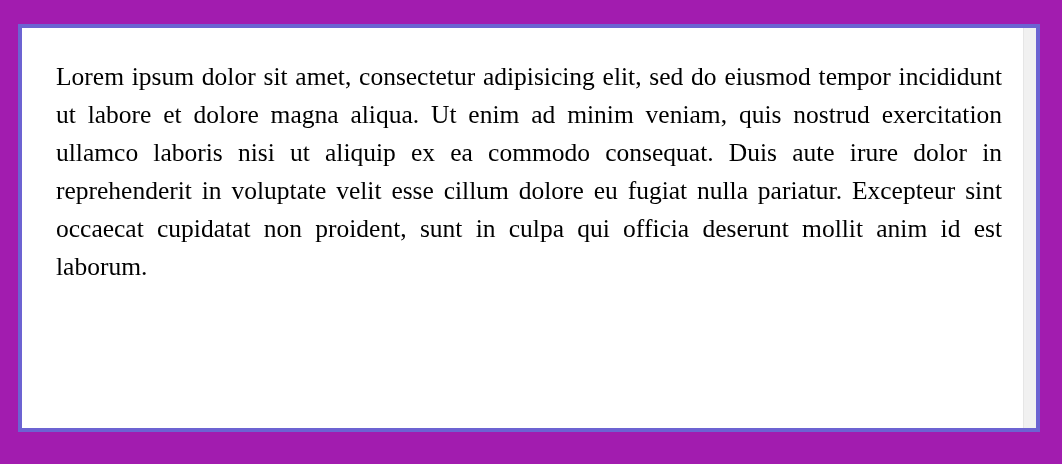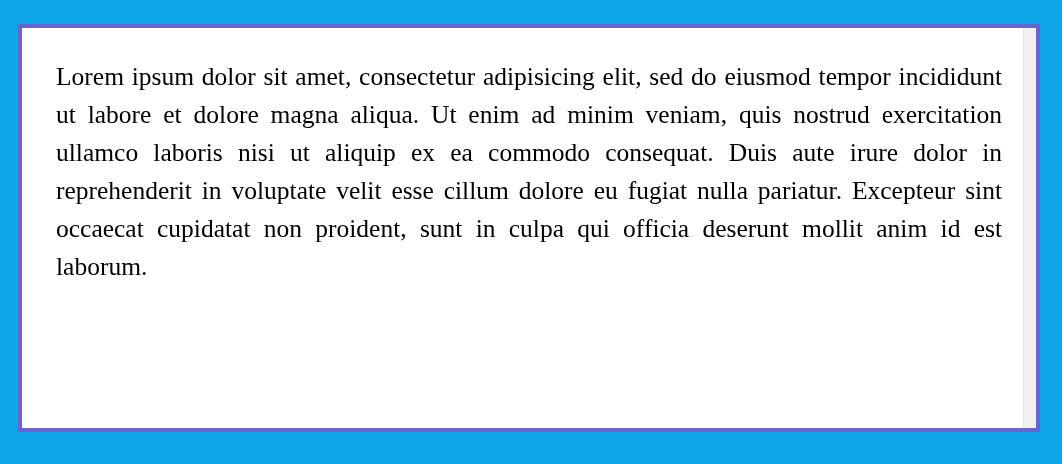--- a/index.html
+++ b/index.html
@@ -9,21 +9,21 @@
     width: 1062px;
     height: 464px;
     overflow: hidden;
     font-family: "Liberation Sans", sans-serif;
   }
 
   #page {
     position: relative;
     width: 1062px;
     height: 464px;
-    background: #0ea5e9;
+    background: #a21caf;
   }
 
   
   #text-box {
     position: absolute;
     left: 18px;
     top: 24px;
     width: 1022px;
     height: 408px;
     box-sizing: border-box;

